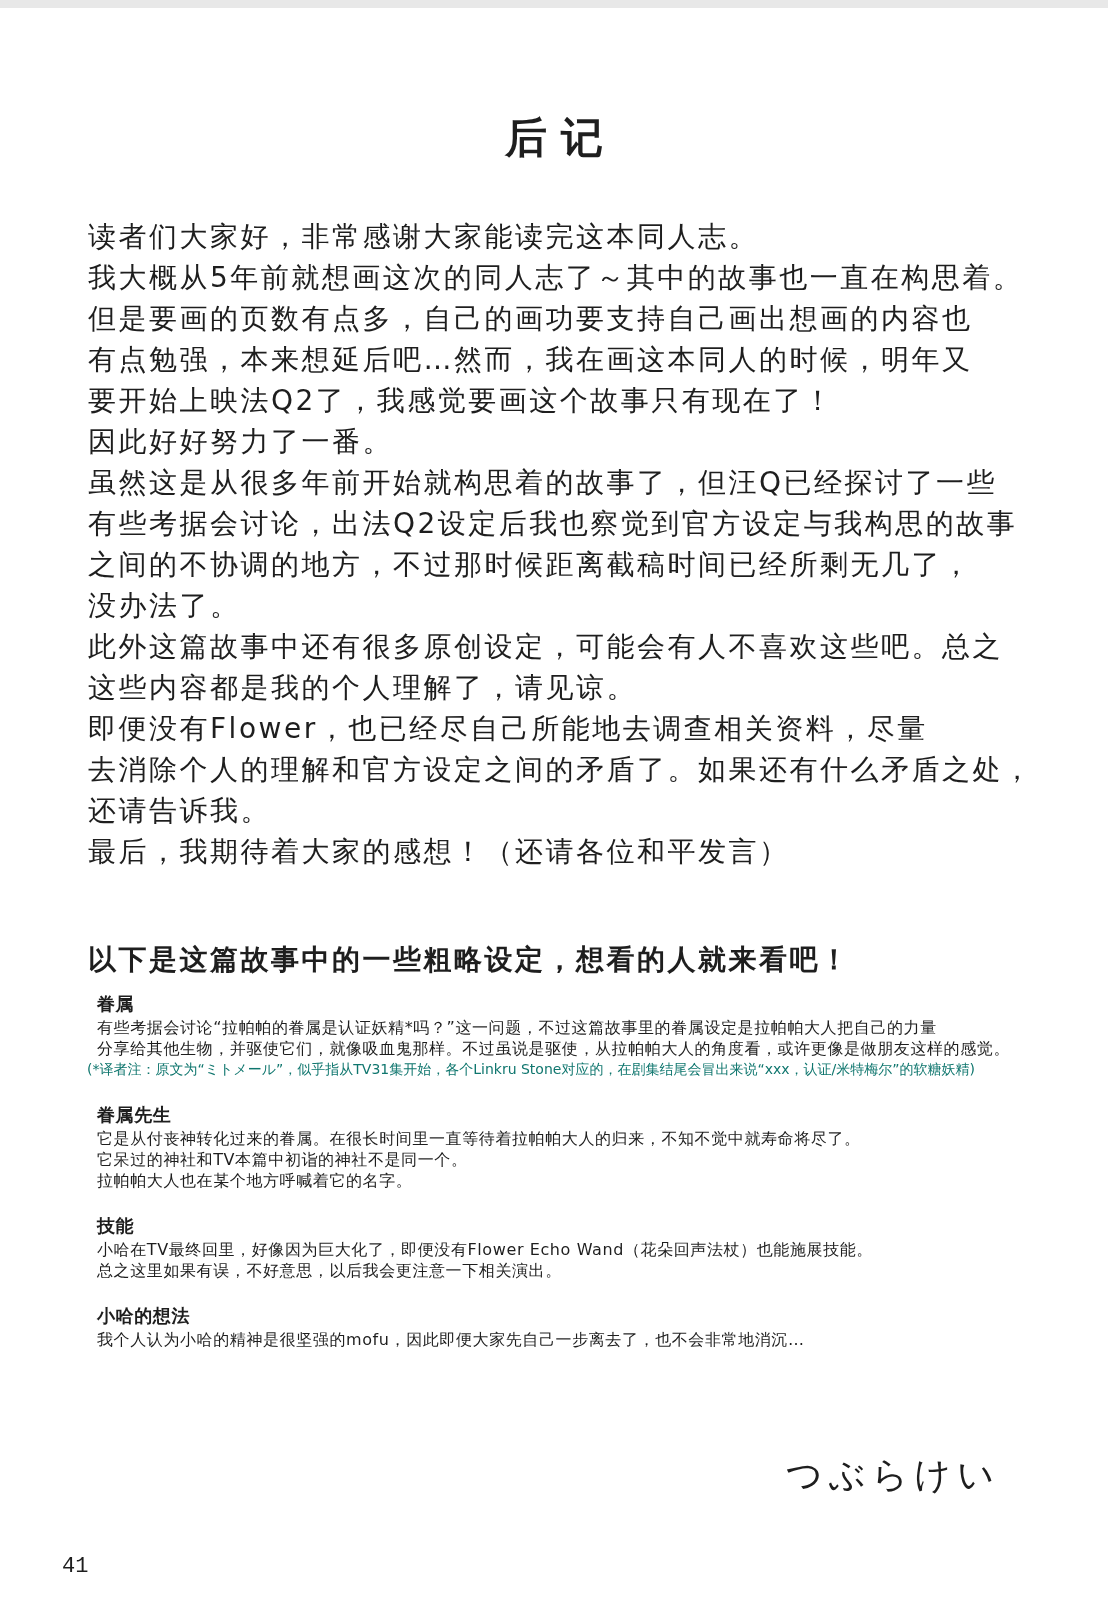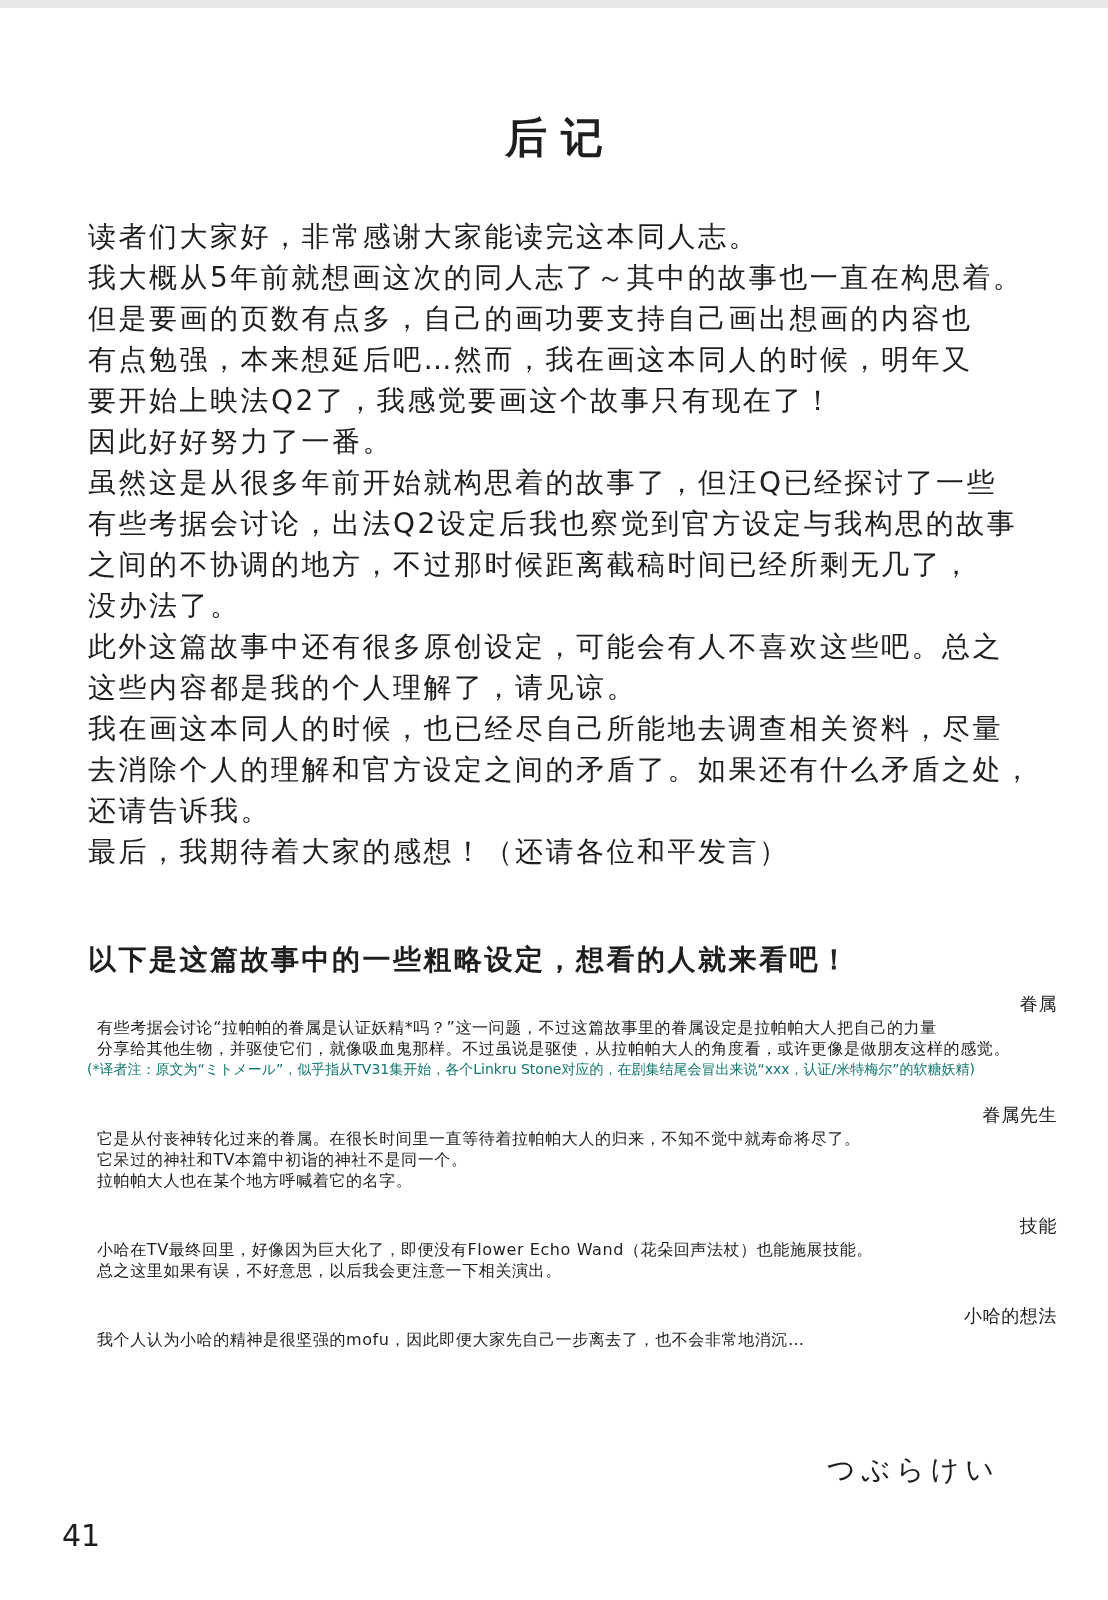--- a/index.html
+++ b/index.html
@@ -53,42 +53,42 @@
     width: 960px;
     font-size: 16px;
     line-height: 21px;
     letter-spacing: 0.6px;
   }
   .section {
     margin-bottom: 24px;
   }
   .section-heading {
     font-size: 18px;
-    font-weight: normal;
+    font-weight: bold;
     margin-bottom: 3px;
-    text-align: right;
   }
   .translator-note {
     font-size: 14px;
     letter-spacing: 0;
     margin-left: -10px;
     color: #0f766e;
   }
   .signature {
     position: absolute;
     top: 1443px;
     right: 108px;
-    font-size: 28px;
+    font-size: 36px;
     letter-spacing: 6px;
   }
   .page-number {
     position: absolute;
-    top: 1510px;
+    top: 1546px;
     left: 62px;
-    font-size: 30px;
+    font-size: 22px;
+    font-family: Liberation Mono, monospace;
   }
 </style>
 </head>
 <body>
 
 <div class="page">
 
   <div class="title">后记</div>
 
   <div class="afterword">
@@ -97,21 +97,21 @@
     <div>但是要画的页数有点多，自己的画功要支持自己画出想画的内容也</div>
     <div>有点勉强，本来想延后吧…然而，我在画这本同人的时候，明年又</div>
     <div>要开始上映法Q2了，我感觉要画这个故事只有现在了！</div>
     <div>因此好好努力了一番。</div>
     <div>虽然这是从很多年前开始就构思着的故事了，但汪Q已经探讨了一些</div>
     <div>有些考据会讨论，出法Q2设定后我也察觉到官方设定与我构思的故事</div>
     <div>之间的不协调的地方，不过那时候距离截稿时间已经所剩无几了，</div>
     <div>没办法了。</div>
     <div>此外这篇故事中还有很多原创设定，可能会有人不喜欢这些吧。总之</div>
     <div>这些内容都是我的个人理解了，请见谅。</div>
-    <div>我在画这本同人的时候，也已经尽自己所能地去调查相关资料，尽量</div>
+    <div>即便没有Flower，也已经尽自己所能地去调查相关资料，尽量</div>
     <div>去消除个人的理解和官方设定之间的矛盾了。如果还有什么矛盾之处，</div>
     <div>还请告诉我。</div>
     <div>最后，我期待着大家的感想！（还请各位和平发言）</div>
   </div>
 
   <div class="settings-intro">以下是这篇故事中的一些粗略设定，想看的人就来看吧！</div>
 
   <div class="sections">
 
     <div class="section">

